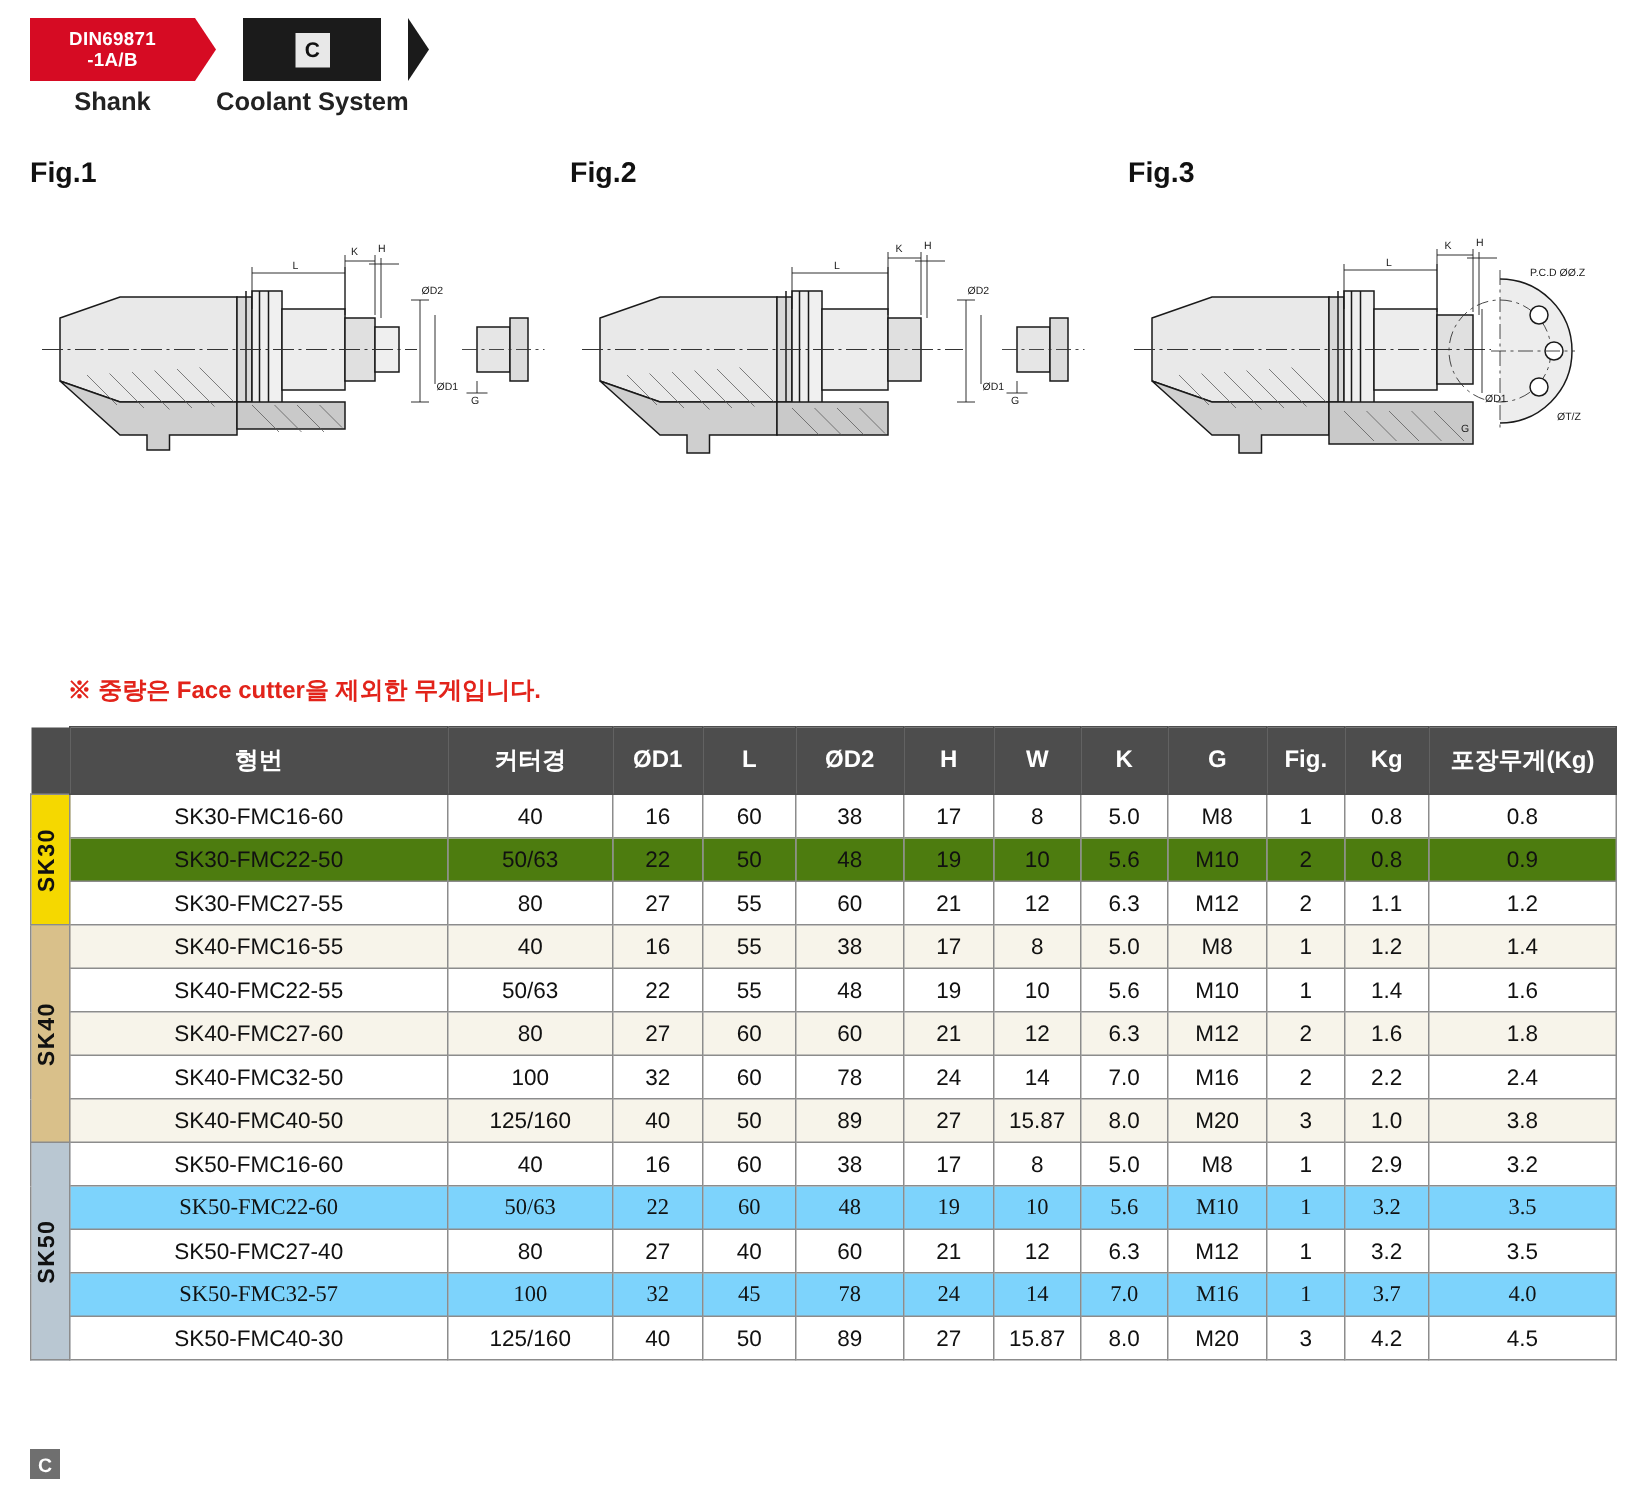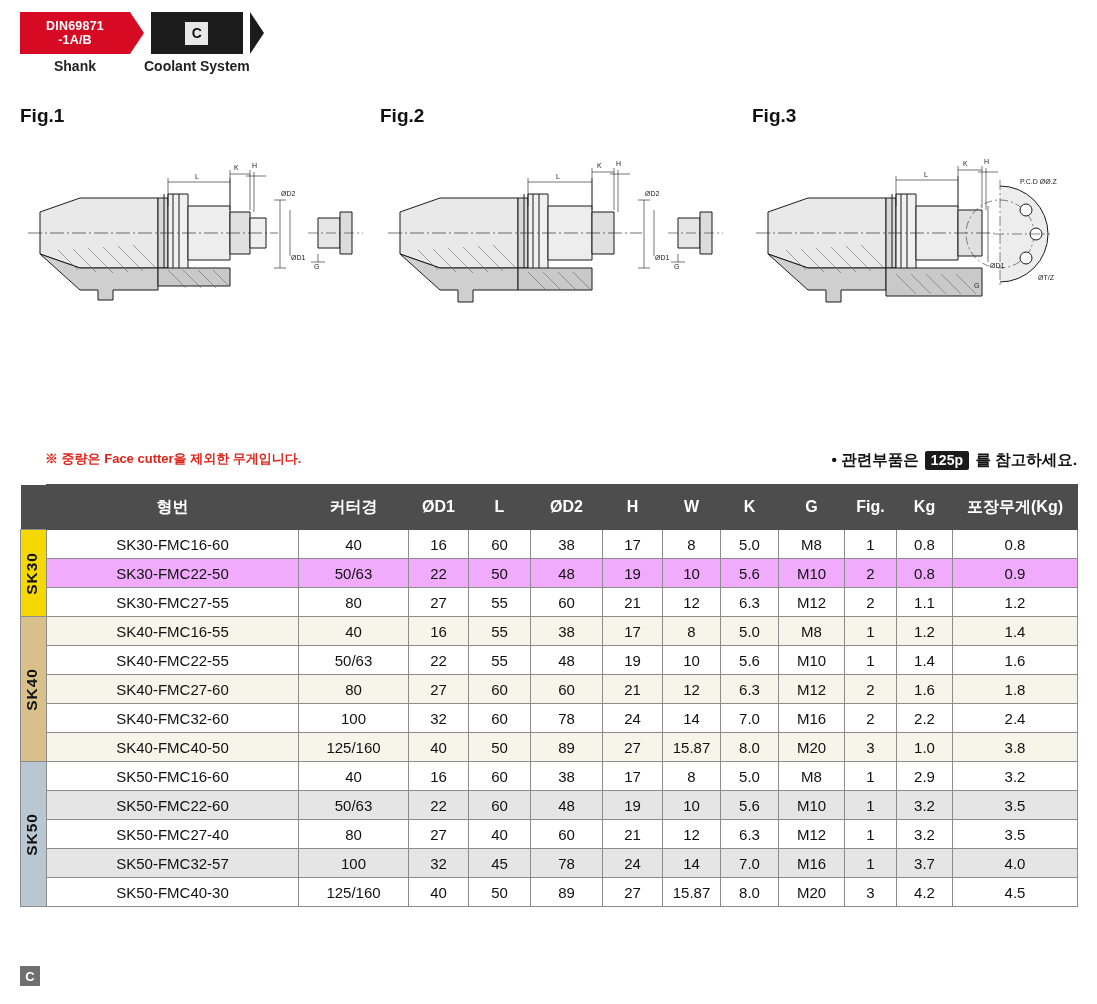--- a/index.html
+++ b/index.html
@@ -15,21 +15,21 @@
 
   
   .badges { position: absolute; left: 20px; top: 12px; display: flex; align-items: flex-start; }
   .badge-col { display: flex; flex-direction: column; align-items: center; }
   .badge-shank {
     width: 110px; height: 42px; background: #d60b23; color: #fff;
     display: flex; flex-direction: column; align-items: center; justify-content: center;
     font-weight: bold; font-size: 12.5px; line-height: 1.15; letter-spacing: .2px;
   }
   .badge-shank span { display: block; }
-  .badge-caption { font-size: 14px; font-weight: bold; margin-top: 4px; color: #222; }
+  .badge-caption { font-size: 17px; font-weight: bold; margin-top: 4px; color: #222; }
   .badge-coolant {
     width: 92px; height: 42px; background: #1b1b1b; color: #fff;
     display: flex; align-items: center; justify-content: center;
   }
   .badge-coolant .c-box {
     width: 23px; height: 23px; background: #e8e8e8; color: #111; font-weight: bold;
     font-size: 14px; display: flex; align-items: center; justify-content: center;
   }
   .badge-facing {
     width: 86px; height: 42px; background: #9a9a9a;
@@ -61,21 +61,21 @@
   #fig3-label { left: 752px; top: 105px; }
 
   .fig-art { position: absolute; top: 150px; }
   #fig1-art { left: 18px; }
   #fig2-art { left: 378px; }
   #fig3-art { left: 750px; }
 
   
   .note-left {
     position: absolute; left: 45px; top: 450px;
-    color: #e2231a; font-size: 13px; font-weight: bold;
+    color: #e2231a; font-size: 16px; font-weight: bold;
   }
   .note-right {
     position: absolute; right: 20px; top: 450px;
     font-size: 15.5px; font-weight: bold; color: #111;
     display: flex; align-items: center; gap: 6px;
   }
   .page-chip {
     background: #1b1b1b; color: #fff; font-weight: bold; font-size: 14px;
     padding: 1px 6px 2px 6px; border-radius: 2px; letter-spacing: .2px;
   }
@@ -101,22 +101,22 @@
     letter-spacing: 1px; font-weight: bold; font-size: 15.5px;
   }
   .sk30 { background: #f5d800; }
   .sk40 { background: #d9c08a; }
   .sk50 { background: #b9c7d2; }
 
   .corner { background: #ffffff; border: none !important; }
 
   .row-a td.d { background: #ffffff; }
   .row-b td.d { background: #f7f4ea; }
-  .row-c td.d { background: #f0abfc; }
-  .row-d td.d { background: #e5e5e5; }
+  .row-c td.d { background: #4d7c0f; }
+  .row-d td.d { background: #7dd3fc; font-family: Liberation Serif, serif; }
 
   
   col.c-series { width: 26px; }
   col.c-model  { width: 252px; }
   col.c-cut    { width: 110px; }
   col.c-d1     { width: 60px; }
   col.c-l      { width: 62px; }
   col.c-d2     { width: 72px; }
   col.c-h      { width: 60px; }
   col.c-w      { width: 58px; }
@@ -280,25 +280,20 @@
         <text x="234" y="14">H</text>
         <text x="240" y="118">ØD1</text>
         <text x="270" y="34">P.C.D ØØ.Z</text>
         <text x="224" y="138">G</text>
         <text x="288" y="130">ØT/Z</text>
       </g>
     </svg>
   </div>
 
   <div class="note-left">※ 중량은 Face cutter을 제외한 무게입니다.</div>
-  <div class="note-right">
-    <span>• 관련부품은</span>
-    <span class="page-chip">125p</span>
-    <span>를 참고하세요.</span>
-  </div>
 
   <div class="table-wrap">
     <table class="spec">
       <colgroup>
         <col class="c-series">
           <col class="c-model">
           <col class="c-cut">
           <col class="c-d1">
           <col class="c-l">
         <col class="c-d2">
@@ -414,21 +409,21 @@
           <td class="d">60</td>
           <td class="d">21</td>
           <td class="d">12</td>
           <td class="d">6.3</td>
           <td class="d">M12</td>
           <td class="d">2</td>
           <td class="d">1.6</td>
           <td class="d">1.8</td>
         </tr>
         <tr class="row-a">
-          <td class="d">SK40-FMC32-60</td>
+          <td class="d">SK40-FMC32-50</td>
           <td class="d">100</td>
           <td class="d">32</td>
           <td class="d">60</td>
           <td class="d">78</td>
           <td class="d">24</td>
           <td class="d">14</td>
           <td class="d">7.0</td>
           <td class="d">M16</td>
           <td class="d">2</td>
           <td class="d">2.2</td>

